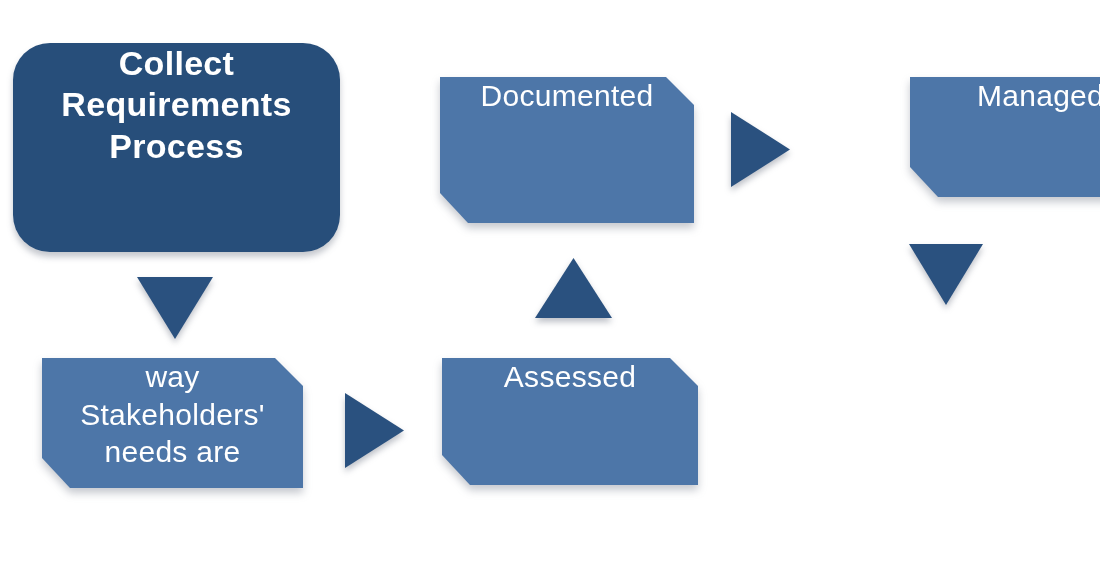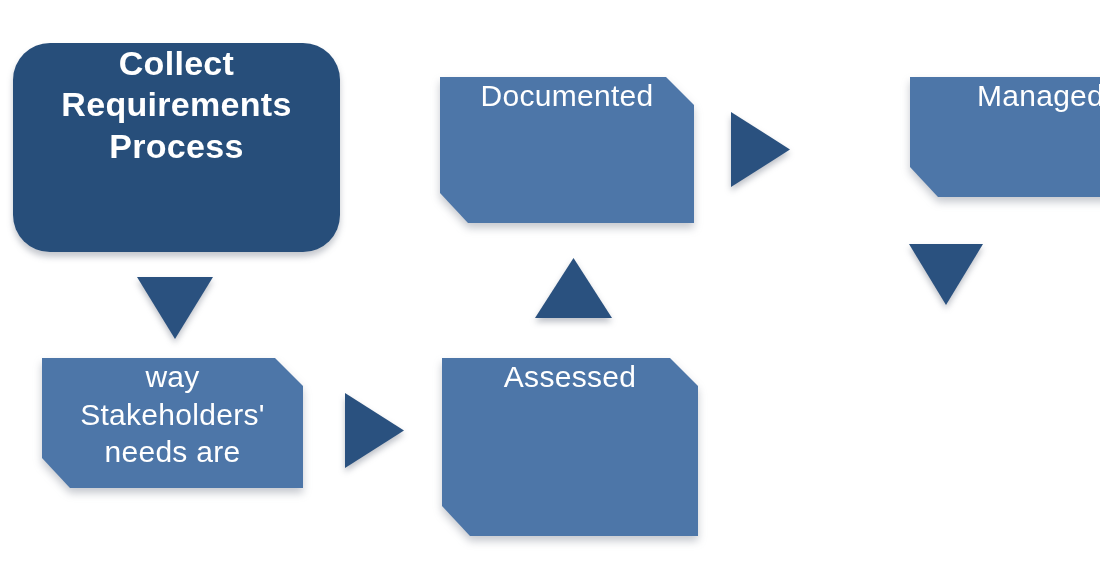--- a/index.html
+++ b/index.html
@@ -93,21 +93,21 @@
       <span class="node-label">way
 Stakeholders'
 needs are</span>
     </div>
   </div>
 
   <svg class="arrow" style="left:345px; top:393px;" width="59" height="75" viewBox="0 0 59 75">
     <polygon points="0,0 59,37.5 0,75"></polygon>
   </svg>
 
-  <div class="shadow-wrap" style="left:442px; top:358px; width:256px; height:178px;">
+  <div class="shadow-wrap" style="left:442px; top:358px; width:256px; height:127px;">
     <div class="node light">
       <span class="node-label">Assessed</span>
     </div>
   </div>
 
   <svg class="arrow" style="left:535px; top:258px;" width="77" height="60" viewBox="0 0 77 60">
     <polygon points="38.5,0 77,60 0,60"></polygon>
   </svg>
 
   <div class="shadow-wrap" style="left:440px; top:77px; width:254px; height:146px;">

